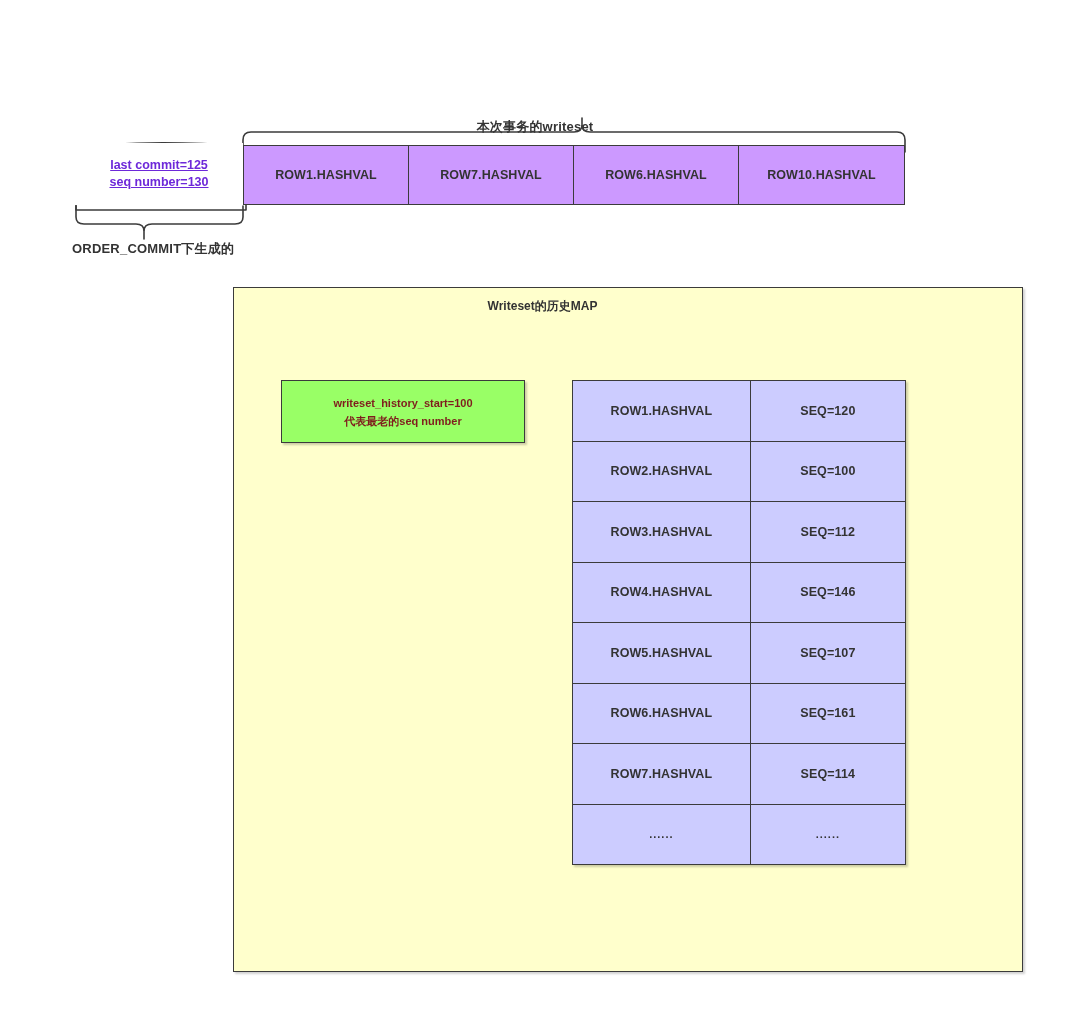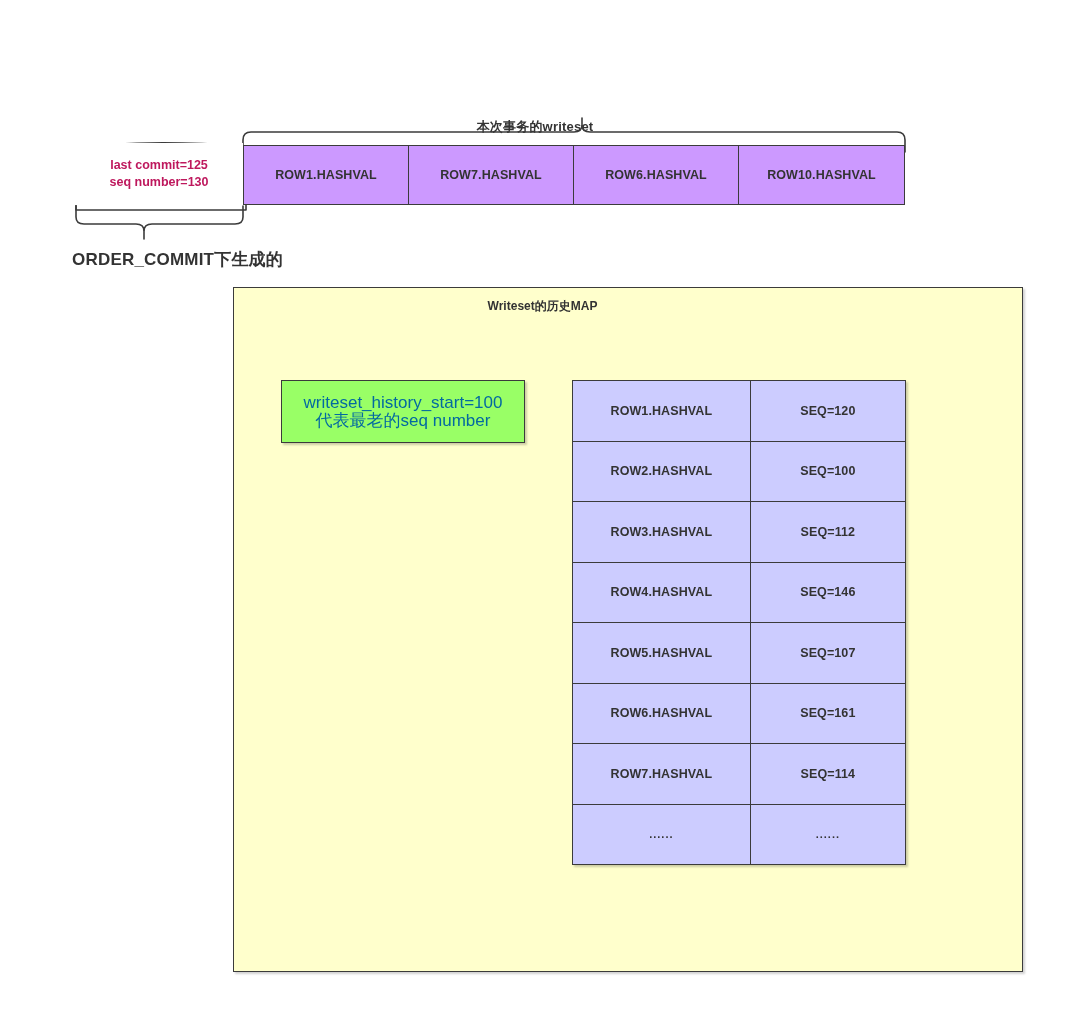--- a/index.html
+++ b/index.html
@@ -45,21 +45,22 @@
     flex-direction: column;
     align-items: center;
     justify-content: center;
     z-index: 3;
   }
   #commit-meta-box .line {
     font-size: 12.5px;
     font-weight: bold;
     line-height: 17px;
     white-space: nowrap;
-    color: #be185d;
+    color: #6d28d9;
+    text-decoration: underline;
   }
 
   #writeset-row {
     left: 243px; top: 145px;
     height: 60px;
     display: flex;
     border: 1.6px solid #3b3b3b;
     box-sizing: border-box;
     z-index: 2;
   }
@@ -75,22 +76,22 @@
     font-size: 12.5px;
     font-weight: bold;
     color: #333333;
     letter-spacing: 0.1px;
   }
   .ws-cell:last-child { border-right: none; }
 
   #bottom-brace-svg { left: 60px; top: 203px; }
 
   #order-commit-label {
-    left: 72px; top: 248px;
-    font-size: 17px;
+    left: 72px; top: 240px;
+    font-size: 13px;
   }
 
   
   #history-panel {
     left: 233px; top: 287px;
     width: 790px; height: 685px;
     box-sizing: border-box;
     background: #ffffcc;
     border: 1.6px solid #3b3b3b;
     box-shadow: 2px 2px 2px rgba(0,0,0,0.18);
@@ -111,25 +112,25 @@
     background: #99ff66;
     border: 1.6px solid #3b3b3b;
     box-shadow: 2px 2px 2px rgba(0,0,0,0.2);
     display: flex;
     flex-direction: column;
     align-items: center;
     justify-content: center;
     z-index: 3;
   }
   #history-start-box .line {
-    font-size: 17px;
-    font-weight: normal;
+    font-size: 11px;
+    font-weight: bold;
     line-height: 18px;
     white-space: nowrap;
-    color: #0369a1;
+    color: #7f1d1d;
   }
 
   #writeset-map-table {
     left: 572px; top: 380px;
     width: 334px;
     border-collapse: collapse;
     border-spacing: 0;
     z-index: 3;
     box-shadow: 2px 2px 2px rgba(0,0,0,0.2);
   }

